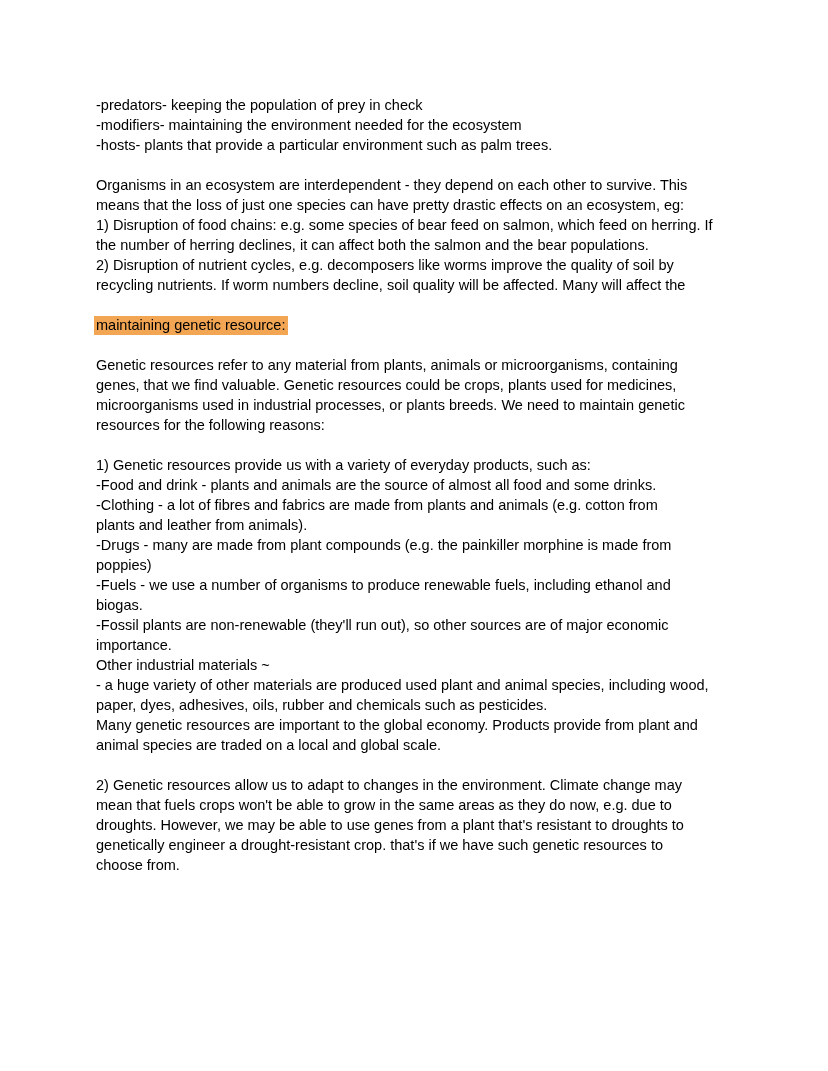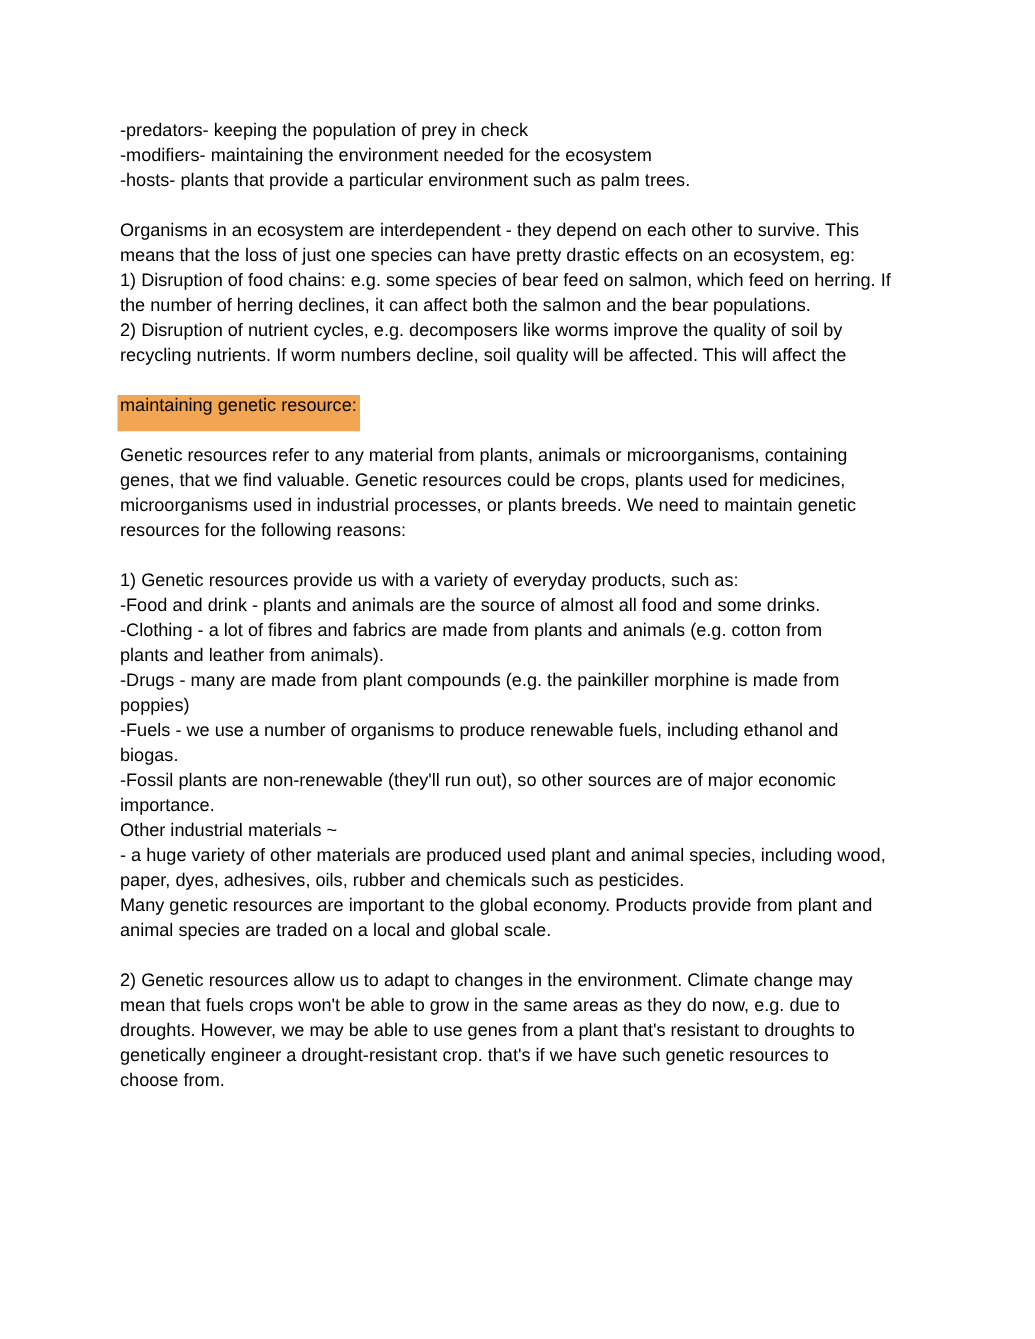--- a/index.html
+++ b/index.html
@@ -26,39 +26,39 @@
   }
   .line {
     height: 20px;
     white-space: nowrap;
   }
   .line.blank {
     
   }
   .highlight {
     background: var(--highlight-color, #f2a654);
-    padding: 1px 3px 12px 2px;
+    padding: 1px 3px 2px 2px;
     margin-left: -2px;
   }
 </style>
 </head>
 <body>
 
 <div class="page">
   <div class="content">
       <div class="line">-predators- keeping the population of prey in check</div>
       <div class="line">-modifiers- maintaining the environment needed for the ecosystem</div>
       <div class="line">-hosts- plants that provide a particular environment such as palm trees.</div>
       <div class="line blank"></div>
       <div class="line">Organisms in an ecosystem are interdependent - they depend on each other to survive. This</div>
       <div class="line">means that the loss of just one species can have pretty drastic effects on an ecosystem, eg:</div>
       <div class="line">1) Disruption of food chains: e.g. some species of bear feed on salmon, which feed on herring. If</div>
       <div class="line">the number of herring declines, it can affect both the salmon and the bear populations.</div>
       <div class="line">2) Disruption of nutrient cycles, e.g. decomposers like worms improve the quality of soil by</div>
-      <div class="line">recycling nutrients. If worm numbers decline, soil quality will be affected. This will affect the</div>
+      <div class="line">recycling nutrients. If worm numbers decline, soil quality will be affected. Many will affect the</div>
       <div class="line blank"></div>
       <div class="line"><span class="highlight">maintaining genetic resource:</span></div>
       <div class="line blank"></div>
       <div class="line">Genetic resources refer to any material from plants, animals or microorganisms, containing</div>
       <div class="line">genes, that we find valuable. Genetic resources could be crops, plants used for medicines,</div>
       <div class="line">microorganisms used in industrial processes, or plants breeds. We need to maintain genetic</div>
       <div class="line">resources for the following reasons:</div>
       <div class="line blank"></div>
       <div class="line">1) Genetic resources provide us with a variety of everyday products, such as:</div>
       <div class="line">-Food and drink - plants and animals are the source of almost all food and some drinks.</div>

